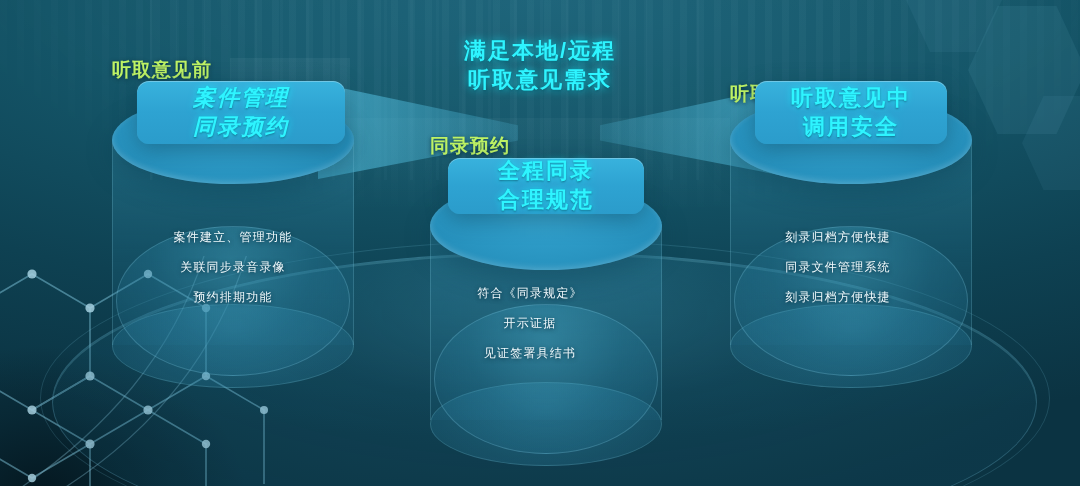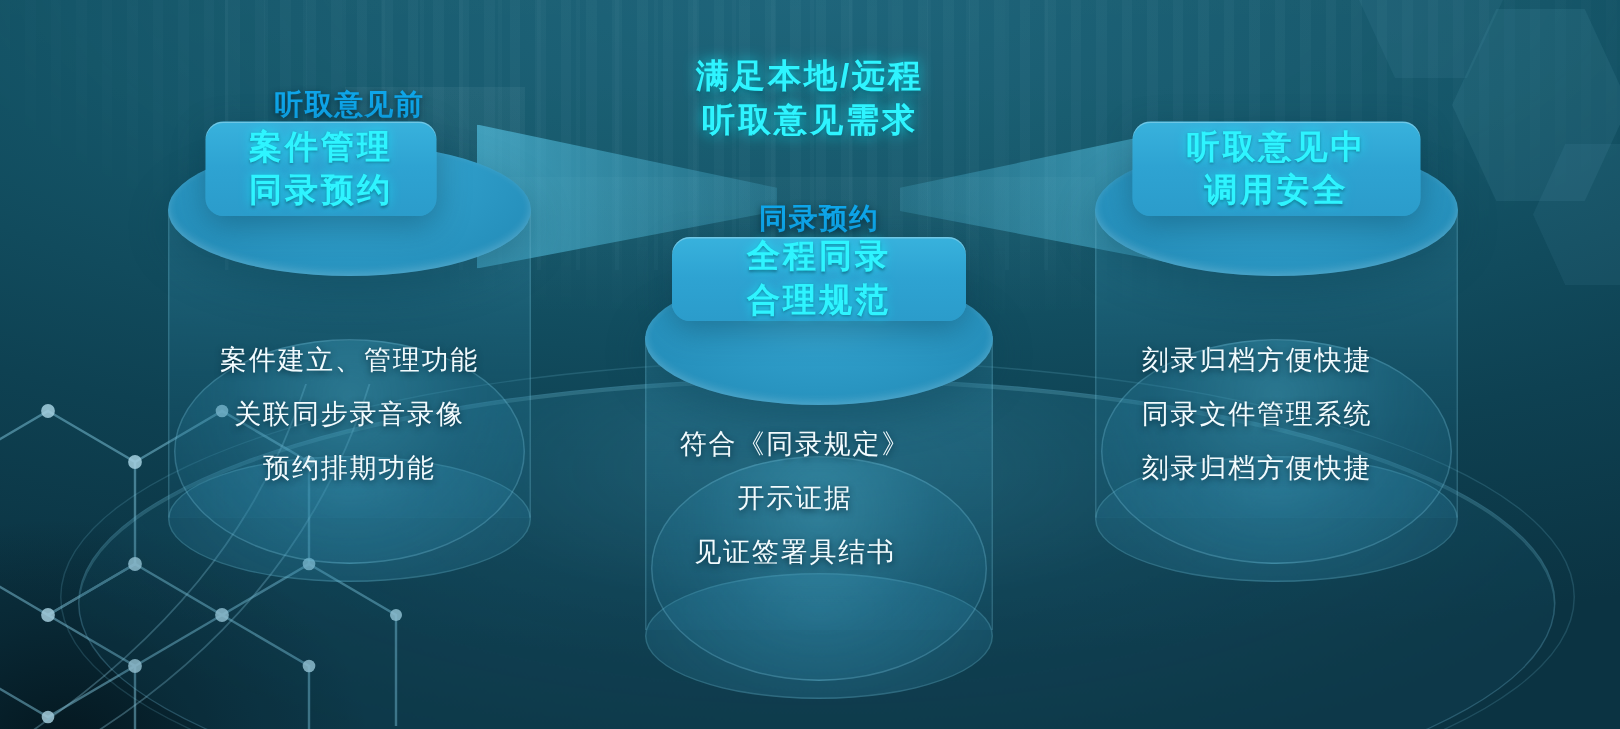--- a/index.html
+++ b/index.html
@@ -115,23 +115,22 @@
   .cyl-base{
     position:absolute; left:0; right:0; height:84px;
     border-radius:50%;
     background:radial-gradient(70% 120% at 50% 30%, rgba(60,156,190,.34) 0%, rgba(34,112,144,.22) 100%);
     border:1px solid rgba(150,225,245,.18);
   }
 
   
   .kicker{
     position:absolute; width:100%;
-    text-align:center;
     font-size:19px; font-weight:700;
-    color:#0ea5e9;
+    color:#bef264;
     letter-spacing:1px;
     text-shadow:0 1px 4px rgba(5,40,55,.85);
   }
   .card{
     position:absolute;
     border-radius:12px;
     background:linear-gradient(180deg,#38b2dd 0%,#2ea3d2 48%,#2b9ccb 100%);
     box-shadow:0 6px 22px rgba(8,55,75,.40), inset 0 1px 0 rgba(255,255,255,.28);
     display:flex; flex-direction:column;
     align-items:center; justify-content:center;
@@ -145,21 +144,21 @@
     line-height:1.22;
     text-shadow:0 0 7px rgba(20,240,255,.75), 0 1px 2px rgba(0,40,60,.55);
   }
 
   
   .items{
     position:absolute; width:100%;
     display:flex; flex-direction:column; align-items:center;
   }
   .items div{
-    font-size:18px;
+    font-size:12px;
     color:#f2fbfe;
     letter-spacing:1.2px;
     line-height:1.0;
     padding:9px 0;
     text-shadow:0 1px 4px rgba(5,40,55,.9);
     white-space:nowrap;
   }
 
   
   .headline{
@@ -231,21 +230,21 @@
   <div class="ribbon ribbon-left"></div>
   <div class="ribbon ribbon-right"></div>
 
   <div class="cyl" style="left:112px;top:96px;width:242px;height:260px;">
     <div class="cyl-body" style="top:44px;height:205px;"></div>
     <div class="cyl-base" style="top:208px;"></div>
     <div class="cyl-mid" style="top:130px;"></div>
     <div class="cyl-top" style="top:0;"></div>
   </div>
   <div class="kicker" style="left:112px;top:57px;width:242px;">听取意见前</div>
-  <div class="card" style="left:137px;top:81px;width:154px;height:63px;">
+  <div class="card" style="left:137px;top:81px;width:208px;height:63px;font-style:italic;">
     <span>案件管理</span>
     <span>同录预约</span>
   </div>
   <div class="items" style="left:112px;top:222px;width:242px;">
     <div>案件建立、管理功能</div>
     <div>关联同步录音录像</div>
     <div>预约排期功能</div>
   </div>
 
   <div class="cyl" style="left:430px;top:182px;width:232px;height:250px;">

